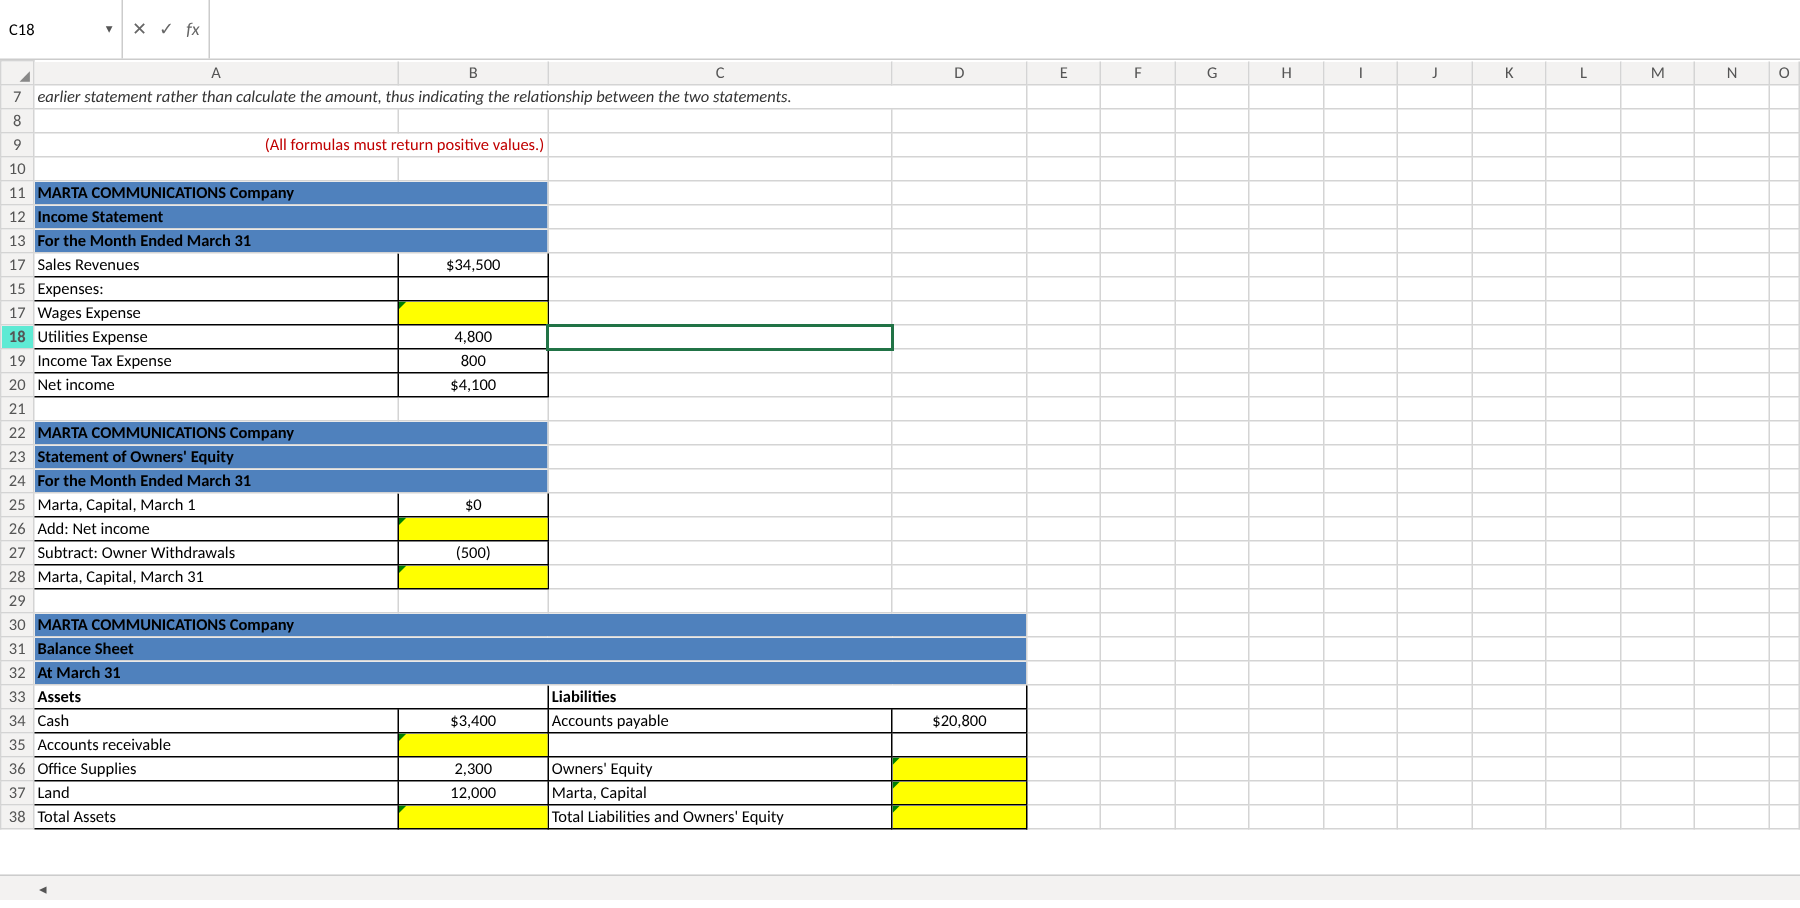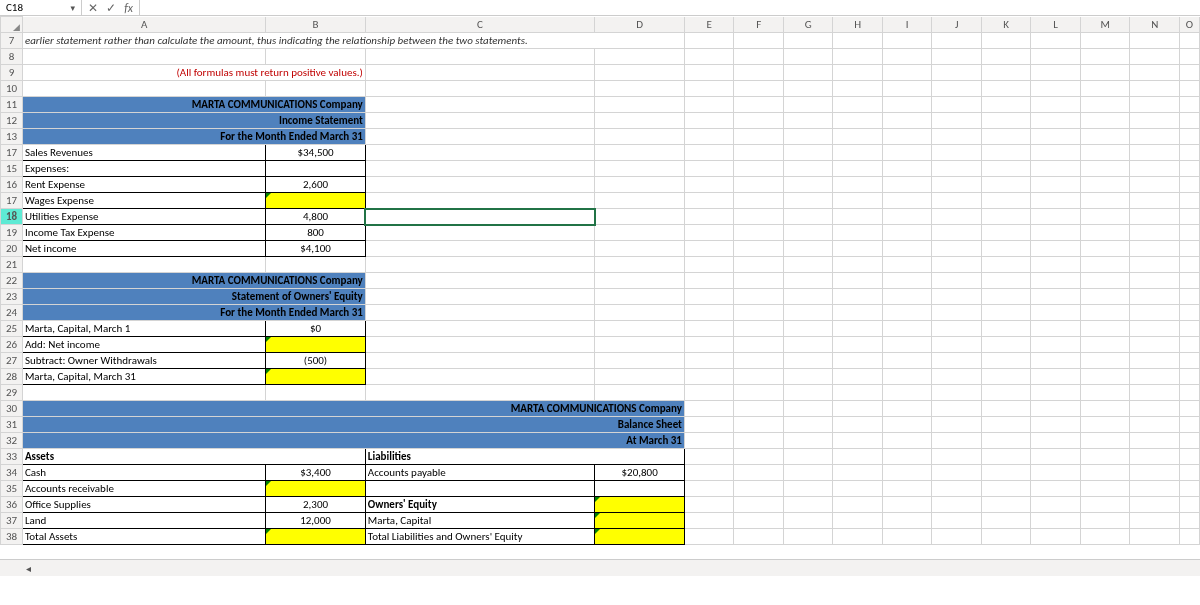--- a/index.html
+++ b/index.html
@@ -1,19 +1,19 @@
 <!DOCTYPE html>
 <html><head>
 <meta charset="utf-8">
 <style>
 * { box-sizing: border-box; margin: 0; padding: 0; }
 body { font-family: Calibri, Arial, sans-serif; font-size: 12px; background: #fff; overflow: hidden; width: 1200px; height: 605px; }
 
 
-.formula-bar { height: 16px; display: flex; align-items: center; border-bottom: 1px solid #ccc; background: #fff; }
+.formula-bar { height: 40px; display: flex; align-items: center; border-bottom: 1px solid #ccc; background: #fff; }
 .name-box { width: 82px; height: 100%; border-right: 1px solid #ccc; display: flex; align-items: center; padding: 0 6px; font-size: 11px; }
 .name-box-dropdown { margin-left: auto; font-size: 9px; color: #555; }
 .fb-icons { display: flex; align-items: center; height: 100%; padding: 0 6px; gap: 8px; border-right: 1px solid #ccc; }
 .fb-icons span { font-size: 12px; color: #666; }
 .fb-input { flex: 1; padding: 0 6px; }
 
 
 .grid-wrap { position: relative; height: 560px; overflow: hidden; }
 .grid { border-collapse: collapse; table-layout: fixed; }
 .grid td, .grid th { border: 1px solid #d4d4d4; height: 16px; overflow: hidden; white-space: nowrap; font-size: 11px; padding: 0 2px; }
@@ -24,21 +24,21 @@
 .col-B { width: 100px; }
 .col-C { width: 230px; }
 .col-D { width: 90px; }
 
 .row-hdr.active { background: #5eead4; margin-top: 12px; }
 th.col-hdr { border-top: none; }
 
 .italic-row { font-style: italic; color: #333; }
 .red-text { color: #c00000; text-align: right; }
 
-.header-cell { background: #4f81bd; border: 1px solid #000; text-align: right; font-weight: bold; color: #000; font-size: 11px; }
+.header-cell { background: #4f81bd; border: 1px solid #000; text-align: left; font-weight: bold; color: #000; font-size: 11px; }
 .yellow-tri { position: relative; background: #ffff00; }
 .green-tri::before { content: ""; position: absolute; top: 0; left: 0; border-top: 5px solid #008000; border-right: 5px solid transparent; }
 
 .val-right { text-align: center; padding-right: 4px; }
 .active-cell { outline: 2px solid #217346; outline-offset: -1px; background: #fff; }
 
 .bottom-scroll { position: absolute; bottom: 0; left: 0; right: 0; height: 17px; background: #f3f2f1; border-top: 1px solid #ccc; display: flex; align-items: center; padding-left: 22px; }
 .bottom-scroll span { font-size: 10px; color: #555; padding: 0 4px; }
 
 .underline-single { border-bottom: 1px solid #000 !important; }
@@ -252,38 +252,20 @@
           <td></td>
           <td></td>
           <td></td>
           <td></td>
           <td></td>
           <td></td>
           <td></td>
           <td></td>
         </tr>
 <tr>
-          <td class="row-hdr">16</td>
-          <td class="border-frame">   Rent Expense</td>
-          <td class="border-frame val-right">2,600</td>
-          <td></td>
-          <td></td>
-          <td></td>
-          <td></td>
-          <td></td>
-          <td></td>
-          <td></td>
-          <td></td>
-          <td></td>
-          <td></td>
-          <td></td>
-          <td></td>
-          <td></td>
-        </tr>
-<tr>
           <td class="row-hdr">17</td>
           <td class="border-frame">   Wages Expense</td>
           <td class="border-frame yellow-tri positioned green-tri"></td>
           <td></td>
           <td></td>
           <td></td>
           <td></td>
           <td></td>
           <td></td>
           <td></td>
@@ -601,21 +583,21 @@
           <td></td>
           <td></td>
           <td></td>
           <td></td>
           <td></td>
         </tr>
 <tr>
           <td class="row-hdr">36</td>
           <td class="border-frame">   Office Supplies</td>
           <td class="border-frame val-right">2,300</td>
-          <td class="border-frame" style="font-weight:bold">Owners' Equity</td>
+          <td class="border-frame" style="font-weight:normal">Owners' Equity</td>
           <td class="border-frame yellow-tri positioned green-tri"></td>
           <td></td>
           <td></td>
           <td></td>
           <td></td>
           <td></td>
           <td></td>
           <td></td>
           <td></td>
           <td></td>

